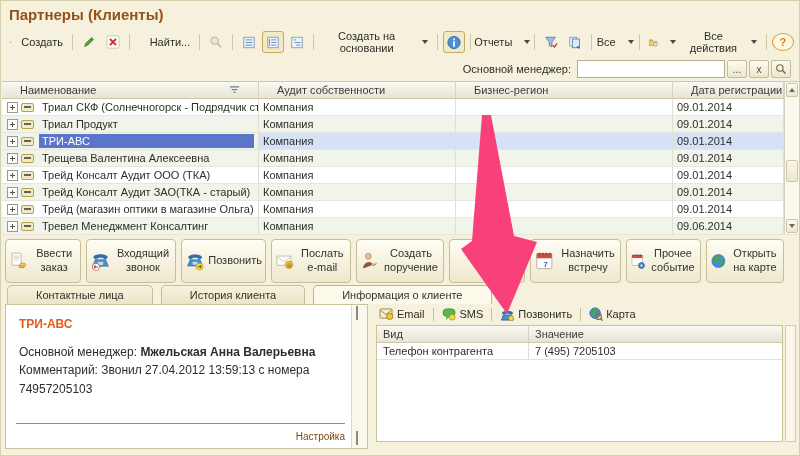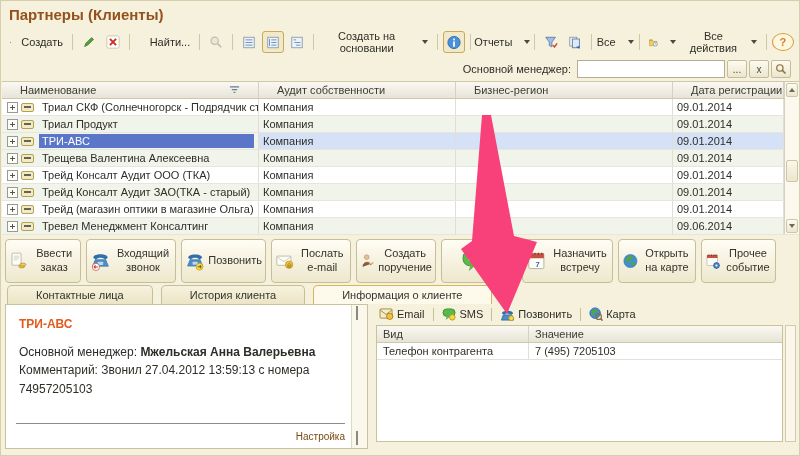--- a/index.html
+++ b/index.html
@@ -46,21 +46,21 @@
   .vs-btn { position:absolute; left:1px; right:1px; height:14px; background:linear-gradient(#fdfbf0,#ece6cd); border:1px solid #cdc6a6; border-radius:2px; display:flex; align-items:center; justify-content:center; }
   .vs-up { top:1px; } .vs-dn { bottom:1px; }
   .tri-u { width:0; height:0; border-left:3px solid transparent; border-right:3px solid transparent; border-bottom:4px solid #6b6b60; }
   .tri-d { width:0; height:0; border-left:3px solid transparent; border-right:3px solid transparent; border-top:4px solid #6b6b60; }
   .vs-thumb { position:absolute; left:1px; right:1px; top:78px; height:22px; background:linear-gradient(#faf7ea,#ece6cd); border:1px solid #cdc6a6; border-radius:2px; }
 
   
   .actions { position:absolute; top:238px; left:4px; height:45px; display:flex; gap:5px; }
   .action { display:flex; align-items:center; justify-content:center; gap:3px; background:linear-gradient(#fffdf4,#eee8cd); border:1px solid #c6be98; border-radius:4px; font-family:"Liberation Sans",sans-serif; font-size:11px; color:#33332c; height:44px; padding:2px 3px; cursor:default; }
   .alabel { text-align:center; line-height:1.25; white-space:normal; max-width:58px; }
-  .a1{width:76px}.a2{width:90px}.a3{width:85px}.a4{width:80px}.a5{width:80px}.a6{width:76px}.a7{width:91px}.a8{width:75px}.a9{width:78px}
+  .a1{width:76px}.a2{width:90px}.a3{width:85px}.a4{width:80px}.a5{width:88px}.a6{width:76px}.a7{width:91px}.a8{width:75px}.a9{width:78px}
 
   
   .tabs { position:absolute; top:284px; left:6px; display:flex; gap:8px; }
   .tab { height:19px; padding:2px 28px; background:linear-gradient(#f7f2dd,#ebe4c6); border:1px solid #c6be98; border-bottom:none; border-radius:5px 5px 0 0; color:#33332c; display:flex; align-items:center; }
   .tab.active { background:#fdfaec; border-color:#d8b261; }
 
   
   .client-box { position:absolute; top:303px; left:4px; width:363px; height:145px; background:#fff; border:1px solid #c9c29b; }
   .client-content { position:absolute; top:10px; left:13px; right:24px; font-size:12px; line-height:1.55; }
   .client-name { color:#e25b1d; font-weight:bold; margin-bottom:9px; }
@@ -381,38 +381,38 @@
     </button>
     <button class="action a7">
       <svg width="28" height="28" viewBox="0 0 32 32">
           <rect x="4" y="5" width="22" height="22" rx="2" fill="#fdfdf8" stroke="#99958a"></rect>
           <rect x="4" y="5" width="22" height="7" fill="#c94f3f"></rect>
           <path d="M8 4v3M13 4v3M18 4v3M23 4v3" stroke="#7e2e22" stroke-width="1.6"></path>
           <text x="17" y="24" font-size="11" font-weight="bold" font-family="Liberation Sans" text-anchor="middle" fill="#3a5f9e">7</text>
         </svg>
       <span class="alabel">Назначить встречу</span>
     </button>
-    <button class="action a9">
-      <svg width="30" height="30" viewBox="0 0 32 32">
-          <circle cx="16" cy="16" r="12.5" fill="#3f8fd4" stroke="#2a6aa8"></circle>
-          <path d="M8 10 C12 6 20 6 23 9 C20 13 16 12 14 16 C12 19 8 18 7 14 Z" fill="#57a33e"></path>
-          <path d="M18 18 C22 16 26 18 25 22 C22 26 17 25 17 21 Z" fill="#57a33e"></path>
-        </svg>
-      <span class="alabel">Открыть на карте</span>
-    </button>
     <button class="action a8">
       <svg width="28" height="28" viewBox="0 0 32 32">
           <rect x="4" y="4" width="21" height="21" rx="2" fill="#fdfdf8" stroke="#99958a"></rect>
           <rect x="4" y="4" width="21" height="6" fill="#c94f3f"></rect>
           <path d="M8 3v3M13 3v3M18 3v3M22 3v3" stroke="#7e2e22" stroke-width="1.6"></path>
           <circle cx="23" cy="25" r="6" fill="#4a7fc1" stroke="#2e5f9e"></circle>
           <circle cx="23" cy="25" r="2.2" fill="#fff"></circle>
           <path d="M23 18.4v2M23 29.6v2M16.4 25h2M27.6 25h2M18.4 20.4l1.4 1.4M26.2 28.2l1.4 1.4M27.6 20.4l-1.4 1.4M19.8 28.2l-1.4 1.4" stroke="#2e5f9e" stroke-width="1.6"></path>
         </svg>
       <span class="alabel">Прочее событие</span>
+    </button>
+    <button class="action a9">
+      <svg width="30" height="30" viewBox="0 0 32 32">
+          <circle cx="16" cy="16" r="12.5" fill="#3f8fd4" stroke="#2a6aa8"></circle>
+          <path d="M8 10 C12 6 20 6 23 9 C20 13 16 12 14 16 C12 19 8 18 7 14 Z" fill="#57a33e"></path>
+          <path d="M18 18 C22 16 26 18 25 22 C22 26 17 25 17 21 Z" fill="#57a33e"></path>
+        </svg>
+      <span class="alabel">Открыть на карте</span>
     </button>
   </div>
 
   <div class="tabs">
     <div class="tab">Контактные лица</div>
     <div class="tab">История клиента</div>
     <div class="tab active">Информация о клиенте</div>
   </div>
 
   <div class="client-box">

